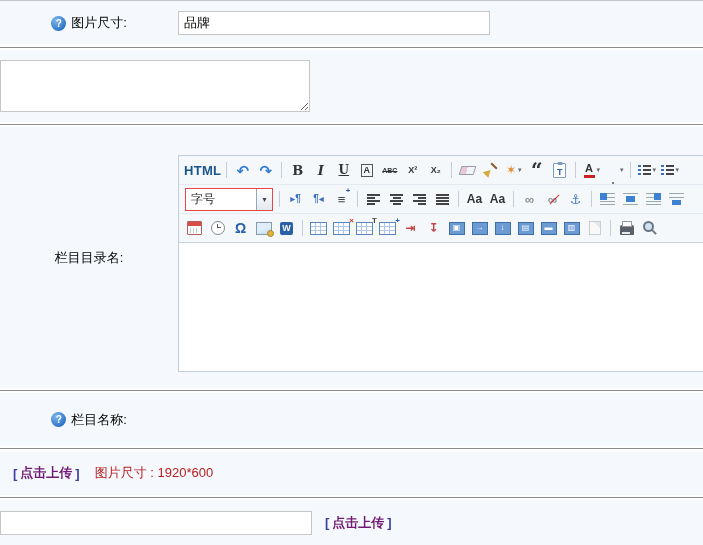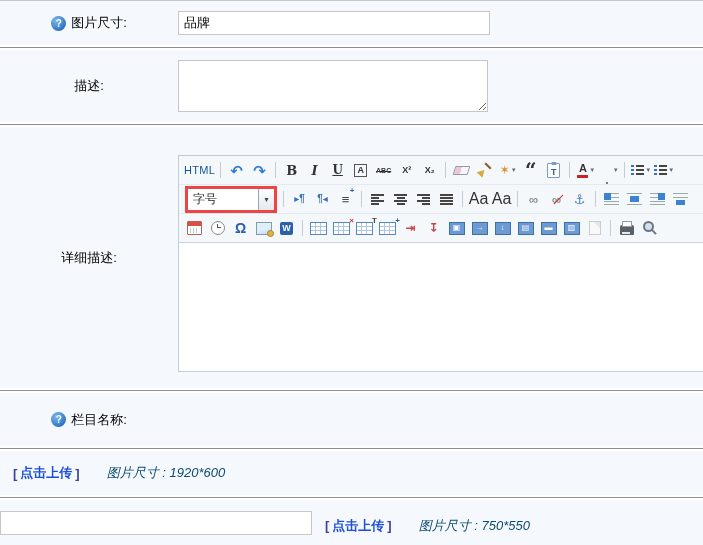--- a/index.html
+++ b/index.html
@@ -11,56 +11,56 @@
   .form-row{background:#f5f9fd;display:flex;align-items:center;}
   .r1{height:44px;}
   .r2{height:72px;}
   .r3{height:261px;align-items:center;}
   .r4{height:53px;}
   .r5{height:44px;}
   .r6{height:45px;}
   .lbl-cell{width:178px;flex:none;display:flex;align-items:center;justify-content:center;font-size:13px;color:#000;}
   .lbl-cell.right{justify-content:flex-end;padding-right:5px;box-sizing:border-box;}
   .help{width:15px;height:15px;border-radius:50%;background:radial-gradient(circle at 35% 30%,#7db8ec,#2a71c5 75%);color:#fff;font-size:10px;font-weight:bold;line-height:15px;text-align:center;margin-right:5px;flex:none;}
-  .fld-cell{display:flex;align-items:flex-end;flex:1;min-width:0;}
+  .fld-cell{display:flex;align-items:center;flex:1;min-width:0;}
   input.txt{width:300px;height:22px;border:1px solid #c6c6c6;background:#fff;padding:0 5px;font-size:13px;color:#000;font-family:inherit;box-sizing:content-box;outline:none;}
   textarea.ta{width:300px;height:46px;border:1px solid #c6c6c6;background:#fff;font-size:13px;padding:2px 4px;resize:both;font-family:inherit;outline:none;}
   .upload-wrap{margin-left:10px;font-size:13px;white-space:nowrap;display:flex;align-items:center;}
   .bracket{color:#3c3f9e;font-weight:bold;padding:0 3px;}
-  a.upload{color:#1d4ed8;font-weight:bold;text-decoration:none;cursor:pointer;}
-  .hint{color:#0c4a6e;font-size:13px;margin-left:24px;white-space:nowrap;font-style:italic;}
+  a.upload{color:#701a75;font-weight:bold;text-decoration:none;cursor:pointer;}
+  .hint{color:#b91c1c;font-size:13px;margin-left:12px;white-space:nowrap;}
 
   
   .editor{width:525px;flex:none;border:1px solid #c3cedb;background:#fff;align-self:flex-start;margin-top:12px;overflow:hidden;}
   .toolbar{background:#f4f8fb;border-bottom:1px solid #c9d4e0;}
   .tb-row{display:flex;align-items:center;height:28px;padding:0 4px;overflow:hidden;}
   .tb-row + .tb-row{border-top:1px solid #e4eaf1;}
   .tb-btn{min-width:21px;height:21px;display:inline-flex;align-items:center;justify-content:center;margin:0 1px;color:#333;cursor:pointer;flex:none;border-radius:2px;}
   .tb-sep{width:1px;height:16px;background:#c4cdd6;margin:0 4px;flex:none;}
   .caret{font-size:7px;color:#667;margin-left:2px;}
   .ic{display:inline-flex;align-items:center;justify-content:center;position:relative;line-height:1;}
   .ic[data-o]::after{content:attr(data-o);position:absolute;right:-5px;top:-6px;font-size:8px;font-weight:bold;color:#2b5fa6;}
   .o-red[data-o]::after{color:#cc3333;}
   .o-dark[data-o]::after{color:#444;}
   .o-blue[data-o]::after{color:#2b5fa6;}
 
-  .g-html{font-size:11px;font-weight:normal;color:#17568c;letter-spacing:.3px;}
+  .g-html{font-size:13px;font-weight:bold;color:#17568c;letter-spacing:.3px;}
   .g-blue{color:#2f7ad1;}
   .g-big{font-size:15px;font-weight:bold;}
   .g-bold{font-family:"DejaVu Serif","Liberation Serif",serif;font-weight:bold;font-size:13px;}
   .g-italic{font-family:"DejaVu Serif","Liberation Serif",serif;font-style:italic;font-weight:bold;font-size:13px;}
   .g-under{font-family:"DejaVu Serif","Liberation Serif",serif;font-weight:bold;font-size:12px;text-decoration:underline;}
   .g-abox{border:1px solid #555;font-size:9px;font-weight:bold;padding:0 2px;line-height:11px;}
   .g-strike{font-size:7px;font-weight:bold;text-decoration:line-through;}
   .g-sup{font-size:9px;font-weight:bold;}
   .g-star{color:#e08a2e;font-size:12px;}
   .g-quote{font-family:"DejaVu Serif","Liberation Serif",serif;font-size:20px;font-weight:bold;color:#333;height:10px;overflow:visible;}
   .g-ind{font-size:10px;color:#3a6fbe;font-weight:bold;}
   .g-lh{font-size:13px;color:#444;}
-  .g-case{font-size:16px;font-weight:normal;color:#333;}
+  .g-case{font-size:12px;font-weight:bold;color:#333;}
   .g-link{font-size:13px;font-weight:bold;color:#8a9099;}
   .ico-unlink::before{content:'';position:absolute;width:13px;height:1px;background:#c33;transform:rotate(-45deg);left:0;top:6px;}
   .g-anchor{font-size:13px;color:#4a7fc1;}
   .g-omega{font-size:14px;color:#2a5fb0;font-weight:bold;}
   .g-red{color:#c64444;font-size:12px;font-weight:bold;}
 
   .ico-eraser{width:13px;height:7px;background:linear-gradient(90deg,#e8c7d6 45%,#f2f5f9 45%);border:1px solid #99a;border-radius:1px;transform:skewX(-18deg);}
   .ico-broom{width:14px;height:14px;}
   .ico-broom::before{content:'';position:absolute;width:8px;height:2px;background:#8a5a2b;transform:rotate(45deg);left:6px;top:2px;}
   .ico-broom::after{content:'';position:absolute;left:0;top:6px;border-left:4px solid transparent;border-right:4px solid transparent;border-bottom:7px solid #d7a83e;transform:rotate(45deg);}
@@ -102,21 +102,21 @@
   .ico-bluebox{width:14px;height:11px;background:#6b9bd2;border:1px solid #3f6fa8;color:#fff;font-size:8px;}
   .ico-page{width:10px;height:12px;background:#fafafa;border:1px solid #c5c5c5;opacity:.85;}
   .ico-page::after{content:'';position:absolute;right:0;top:0;border:3px solid #e2e2e2;border-left-color:transparent;border-bottom-color:transparent;}
   .ico-print{width:14px;height:10px;background:#58606a;border-radius:2px 2px 1px 1px;margin-top:3px;}
   .ico-print::before{content:'';position:absolute;width:8px;height:4px;background:#fff;border:1px solid #999;left:2px;top:-4px;}
   .ico-print::after{content:'';position:absolute;width:8px;height:2px;background:#e8e8e8;left:2px;bottom:1px;}
   .ico-zoom{width:14px;height:14px;}
   .ico-zoom::before{content:'';position:absolute;width:7px;height:7px;border:2px solid #6b7684;border-radius:50%;background:#cfe0ef;left:0;top:0;}
   .ico-zoom::after{content:'';position:absolute;width:6px;height:2px;background:#6b7684;transform:rotate(45deg);right:0;bottom:2px;}
 
-  .tb-select{display:flex;align-items:center;width:86px;height:21px;background:#fff;border:3px solid #ef4444;margin:0 2px;cursor:pointer;flex:none;}
+  .tb-select{display:flex;align-items:center;width:86px;height:21px;background:#fff;border:1px solid #ef4444;margin:0 2px;cursor:pointer;flex:none;}
   .tb-select .sel-lbl{flex:1;padding:0 5px;font-size:12px;color:#222;}
   .tb-select .sel-arw{width:15px;height:100%;border-left:1px solid #94a6ba;display:flex;align-items:center;justify-content:center;font-size:8px;color:#445;background:linear-gradient(#fdfdfd,#e4e9ef);}
 
   .ed-body{height:128px;background:#fff;cursor:text;}
   .ed-status{height:27px;border-top:1px solid #d4dae1;display:flex;align-items:center;padding:0 7px;font-size:12px;color:#333;background:#fff;}
 </style>
 </head>
 <body>
 
 <div class="page">
@@ -128,33 +128,30 @@
       <span>图片尺寸:</span>
     </div>
     <div class="fld-cell">
       <input class="txt" type="text" value="品牌" style="">
     </div>
   </div>
 
   <div class="sep"></div>
 
   <div class="form-row r2">
-    <div class="lbl-cell">
-      <span>描述:</span>
-    </div>
     <div class="fld-cell">
       <textarea class="ta" style=""></textarea>
     </div>
   </div>
 
   <div class="sep"></div>
 
   <div class="form-row r3">
     <div class="lbl-cell">
-      <span>详细描述:</span>
+      <span>栏目目录名:</span>
     </div>
     <div class="fld-cell">
       <div class="editor">
         <div class="toolbar">
             <div class="tb-row">
               <span class="tb-btn">
                 <span class="ic g-html">HTML</span>
               </span>
               <span class="tb-sep"></span>
               <span class="tb-btn">
@@ -375,17 +372,16 @@
   <div class="sep"></div>
 
   <div class="form-row r6">
     <div class="fld-cell">
       <input class="txt" type="text" value="" style="">
       <span class="upload-wrap">
         <span class="bracket">[</span>
           <a class="upload">点击上传</a>
           <span class="bracket">]</span>
       </span>
-      <span class="hint">图片尺寸 : 750*550</span>
     </div>
   </div>
 
 </div>
 
 </body></html>

